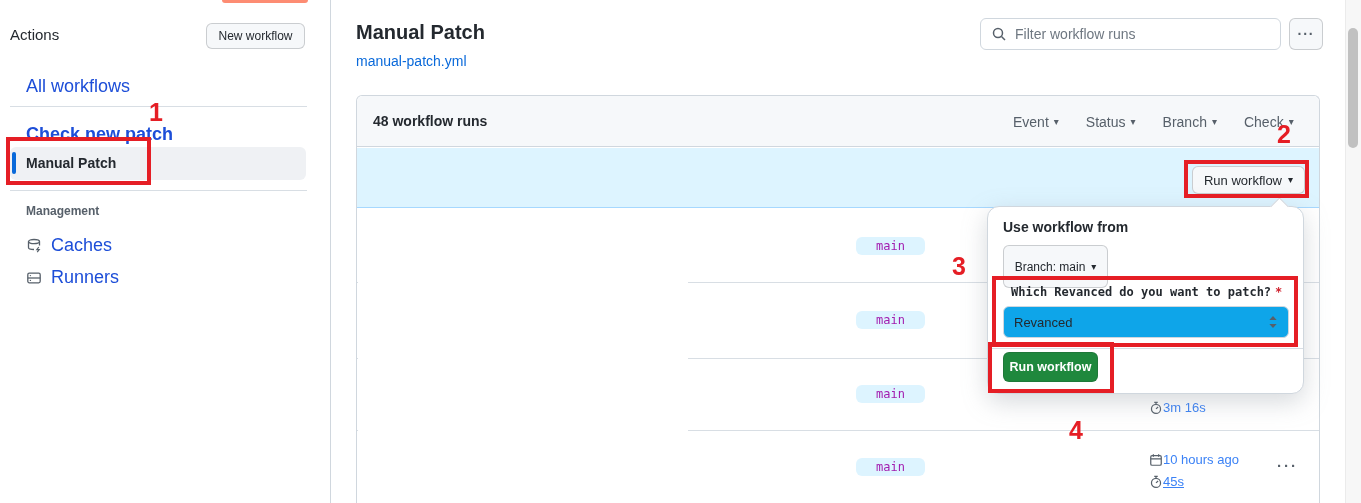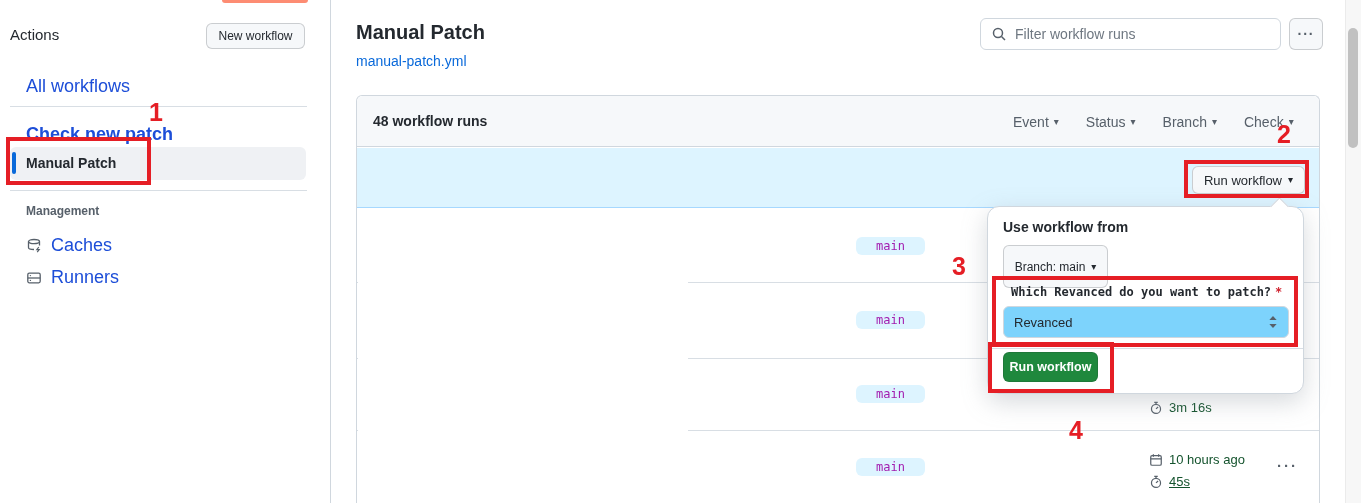--- a/index.html
+++ b/index.html
@@ -59,38 +59,38 @@
   #banner-run-btn { left: 1192px; top: 166px; width: 113px; height: 28px; font-size: 13px; font-weight: 500; }
 
   .row-divider { height: 1px; width: 962px; left: 357px; background: #d8dee4; }
   #divider-r1 { top: 282px; }
   #divider-r2 { top: 358px; }
   #divider-r3 { top: 430px; }
 
   .badge { left: 856px; padding: 2px 20px; font-family: "DejaVu Sans Mono", monospace; font-size: 12px; color: #a21caf; background: #ddf4ff; border-radius: 6px; cursor: pointer; }
   #badge1 { top: 237px; } #badge2 { top: 311px; } #badge3 { top: 385px; } #badge4 { top: 458px; }
 
-  .run-meta { display: flex; align-items: center; gap: 6px; color: #14532d; font-size: 13px; }
+  .run-meta { display: flex; align-items: center; color: #3b82f6; font-size: 13px; }
   #r3-duration { left: 1149px; top: 400px; }
   #r4-time { left: 1149px; top: 452px; }
   #r4-duration { left: 1149px; top: 474px; text-decoration: underline; }
   #r4-kebab { left: 1277px; top: 457px; color: #57606a; font-weight: 700; font-size: 15px; letter-spacing: 2px; cursor: pointer; }
 
   
   #redaction { left: 358px; top: 209px; width: 330px; height: 294px; background: #fff; z-index: 5; }
 
   
   #popup { left: 987px; top: 206px; width: 317px; height: 188px; background: #fff; border: 1px solid #d0d7de; border-radius: 12px; box-shadow: 0 8px 24px rgba(140,149,159,0.35); z-index: 10; }
   #popup-caret { left: 1273px; top: 200px; width: 13px; height: 13px; background: #fff; border-left: 1px solid #d0d7de; border-top: 1px solid #d0d7de; transform: rotate(45deg); z-index: 11; }
   .pp { z-index: 12; }
   #pp-heading { left: 1003px; top: 219px; font-weight: 700; }
   #pp-branch { left: 1003px; top: 245px; width: 105px; height: 43px; font-size: 12px; }
   #pp-label { left: 1003px; top: 285px; font-family: "DejaVu Sans Mono", monospace; font-size: 12px; font-weight: 700; margin-left: 8px; }
   #pp-label .req { color: #cf222e; margin-left: 4px; }
-  #pp-select { left: 1003px; top: 306px; width: 286px; height: 32px; background: #7dd3fc; border: 1px solid #d0d7de; border-radius: 6px; display: flex; align-items: center; justify-content: space-between; padding: 0 10px; font-size: 13px; cursor: pointer; }
+  #pp-select { left: 1003px; top: 306px; width: 286px; height: 32px; background: #0ea5e9; border: 1px solid #d0d7de; border-radius: 6px; display: flex; align-items: center; justify-content: space-between; padding: 0 10px; font-size: 13px; cursor: pointer; }
   #pp-divider { left: 988px; top: 348px; width: 315px; height: 1px; background: #d8dee4; }
   #pp-run { left: 1003px; top: 352px; width: 95px; height: 30px; background: #1f883d; border: 1px solid rgba(31,35,40,0.15); border-radius: 6px; color: #fff; font-size: 12.5px; font-weight: 600; display: flex; align-items: center; justify-content: center; cursor: pointer; }
 
   
   .red-box { border: 4px solid #e51e25; z-index: 30; pointer-events: none; }
   #box1 { left: 6px; top: 137px; width: 145px; height: 48px; }
   #box2 { left: 1184px; top: 160px; width: 125px; height: 38px; }
   #box3 { left: 992px; top: 276px; width: 306px; height: 71px; }
   #box4 { left: 988px; top: 342px; width: 126px; height: 51px; }
   .red-num { color: #e51e25; font-size: 25px; font-weight: 700; z-index: 31; }

